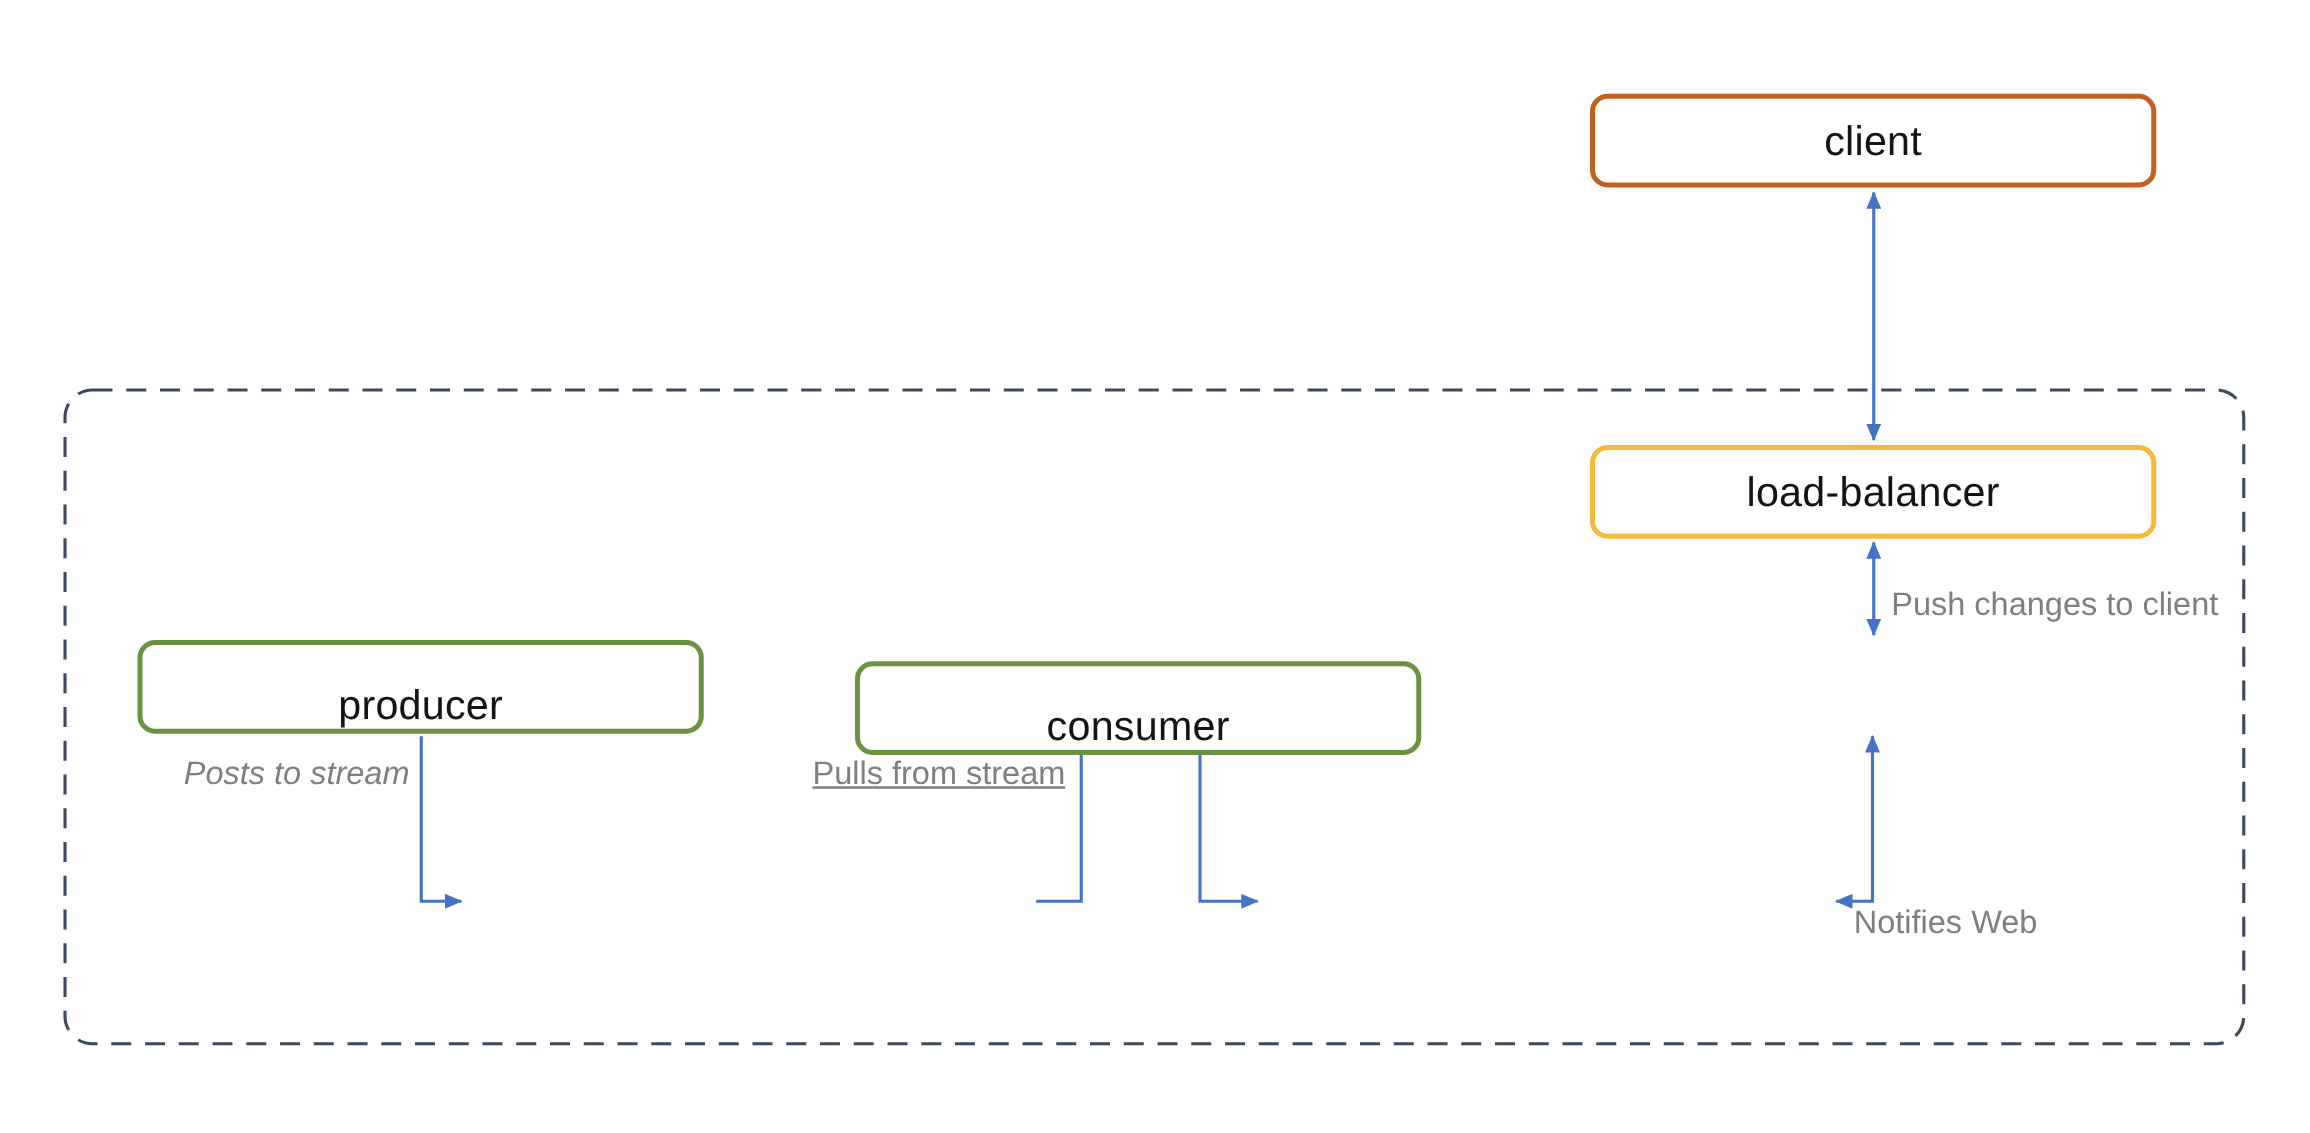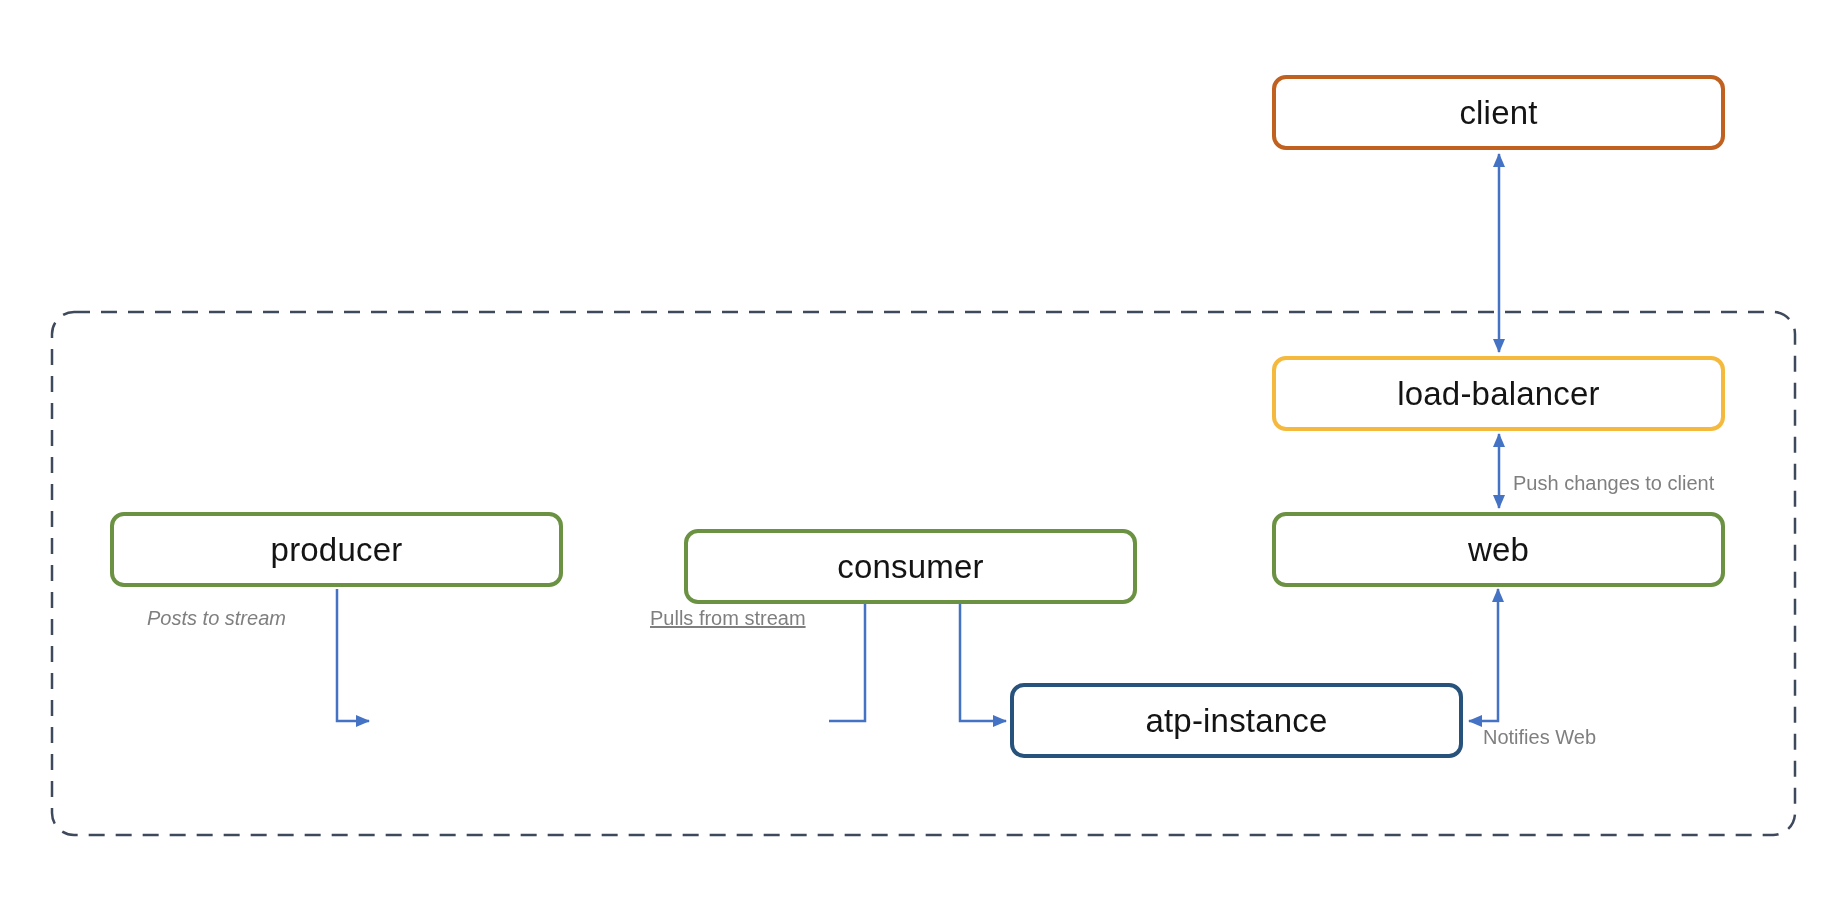--- a/index.html
+++ b/index.html
@@ -34,26 +34,26 @@
     display: flex;
     align-items: center;
     justify-content: center;
     font-size: 33px;
     font-weight: 500;
     color: var(--clr-node-text, #141414);
     letter-spacing: 0.2px;
   }
   .node.client   { border-color: var(--clr-client-border, #C0611F); }
   .node.lb       { border-color: var(--clr-load-balancer-border, #F5BA3D); }
-  .node.service  { border-color: var(--clr-service-border, #6B9142); }
+  .node.service  { border-color: var(--clr-service-border, #6B9142); align-items: flex-end; }
   .node.database { border-color: var(--clr-database-border, #27527B); }
 
   .edge-label {
     position: absolute;
-    font-size: 20px;
+    font-size: 26px;
     line-height: 35px;
     color: var(--clr-edge-label-text, #7F7F7F);
     white-space: pre-line;
   }
   svg path.connector {
     fill: none;
     stroke: var(--clr-arrow, #4472C4);
     stroke-width: 2.5;
   }
   svg rect.boundary {
@@ -94,36 +94,30 @@
   </svg>
 
   <div class="node client" style="left:1272px; top:75px;">
     <span>client</span>
   </div>
 
   <div class="node lb" style="left:1272px; top:356px;">
     <span>load-balancer</span>
   </div>
 
-  <div class="node service" style="left:1272px; top:512px;">
-    <span>web</span>
-  </div>
 
   <div class="node service" style="left:110px; top:512px;">
     <span>producer</span>
   </div>
 
   <div class="node service" style="left:684px; top:512px;margin-top:17px;">
     <span>consumer</span>
   </div>
 
 
-  <div class="node database" style="left:1010px; top:683px;">
-    <span>atp-instance</span>
-  </div>
 
   <div class="edge-label" style="left:1513px; top:466px;">Push changes to client</div>
 
   <div class="edge-label" style="left:147px; top:601px;font-style:italic;">Posts to stream</div>
 
   <div class="edge-label" style="left:650px; top:601px;text-decoration:underline;">Pulls from stream</div>
 
 
 
   <div class="edge-label" style="left:1483px; top:720px;">Notifies Web</div>

